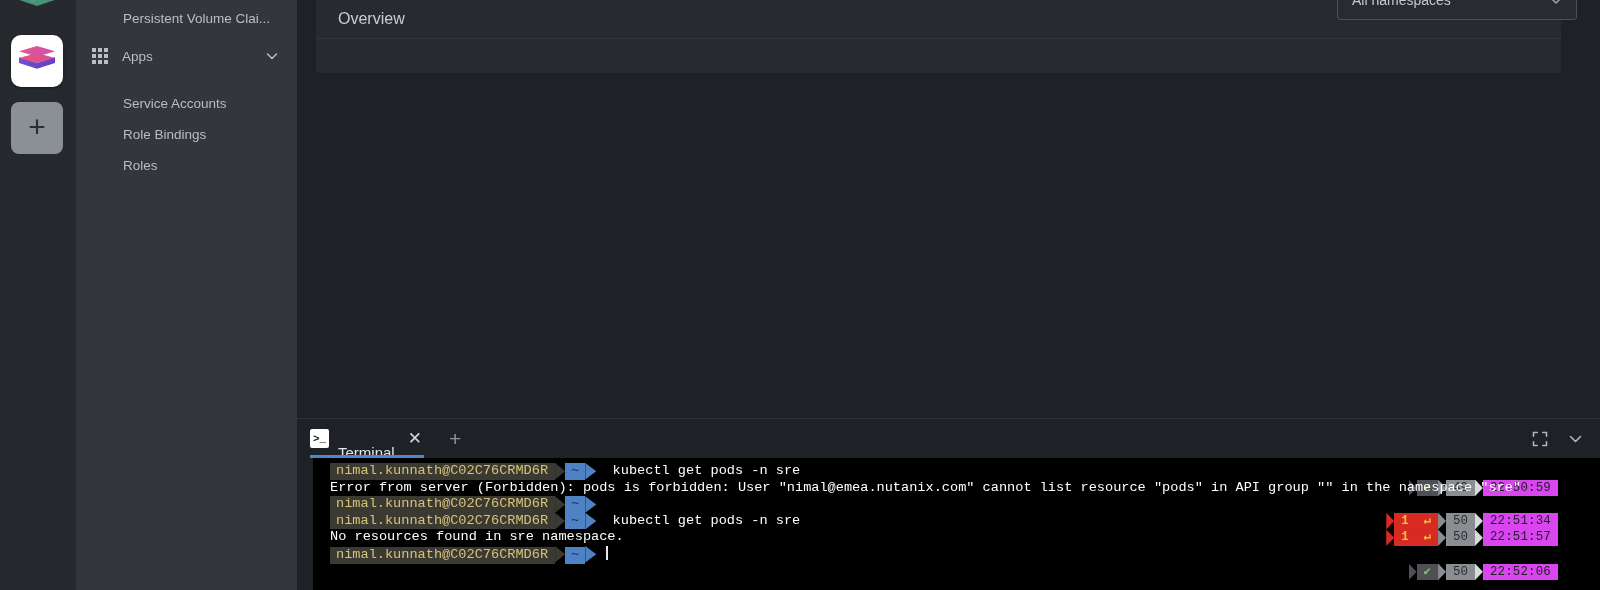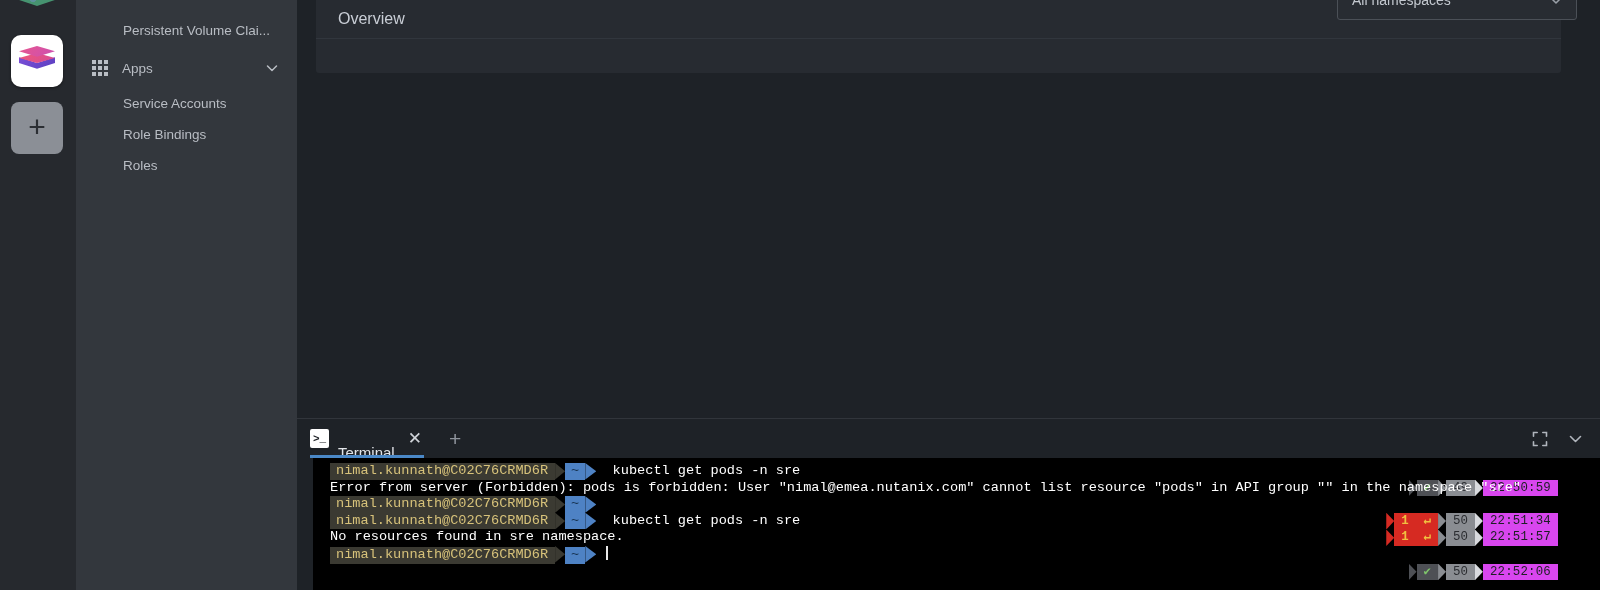--- a/index.html
+++ b/index.html
@@ -87,21 +87,21 @@
     line-height: 1;
     font-weight: 300;
     margin-top: -3px;
   }
 
   
   .sidebar {
     width: 221px;
     flex: 0 0 221px;
     background: #33373d;
-    padding-top: 12px;
+    padding-top: 0;
     position: relative;
   }
   .nav-row {
     height: 31px;
     display: flex;
     align-items: center;
     padding: 0 18px 0 14px;
     color: #b9bdc4;
     font-size: 13.5px;
     cursor: pointer;
@@ -365,21 +365,21 @@
       </span>
       <span class="nav-label">Apps</span>
       <span class="chev">
         <svg width="14" height="14" viewBox="0 0 14 14">
             <path d="M2.5 5 L7 9.5 L11.5 5" fill="none" stroke="currentColor" stroke-width="1.5" stroke-linecap="round" stroke-linejoin="round"></path>
           </svg>
       </span>
     </div>
 
 
-    <div class="nav-row child" style="height:31px;">
+    <div class="nav-row child" style="height:31px;margin-top:12px;">
       <span class="nav-label">Service Accounts</span>
     </div>
     <div class="nav-row child" style="height:31px;">
       <span class="nav-label">Role Bindings</span>
     </div>
     <div class="nav-row child" style="height:31px;">
       <span class="nav-label">Roles</span>
     </div>
   </div>
 

